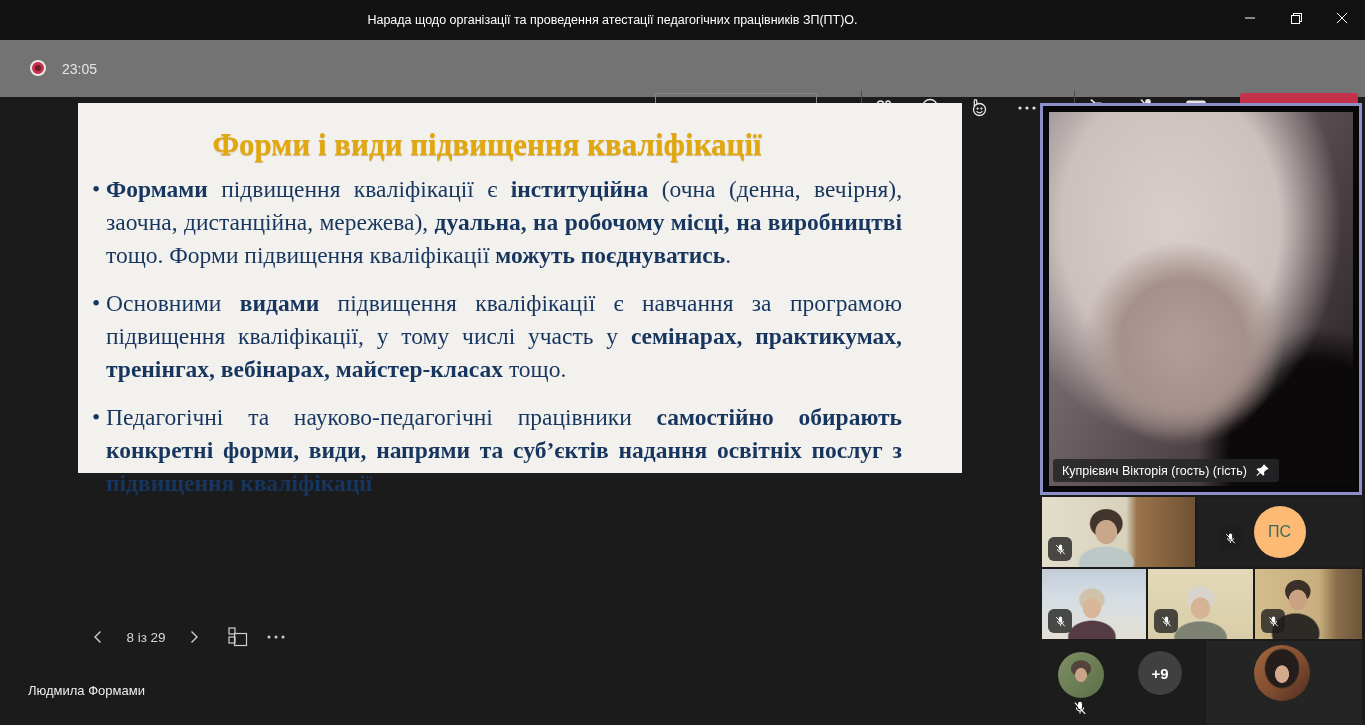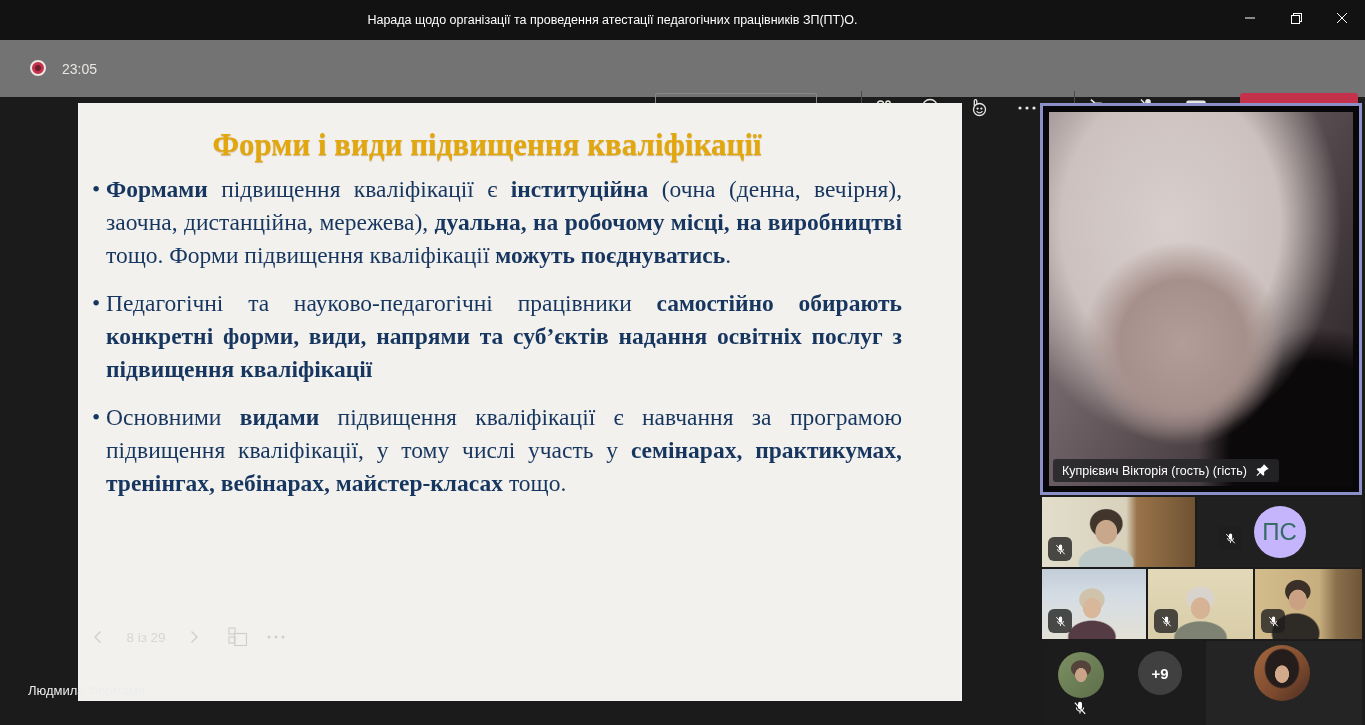--- a/index.html
+++ b/index.html
@@ -15,21 +15,21 @@
   
   .toolbar { position:absolute; top:40px; left:0; right:0; height:57px; background:#737373; }
   .recdot { position:absolute; left:30px; top:20px; width:16px; height:16px; border-radius:50%; border:2px solid #efe7e7; background:radial-gradient(circle at 50% 50%, #6e1e2c 0 34%, #c4314b 35% 100%); }
   .ttime { position:absolute; left:62px; top:21px; font-size:14px; color:#e8e6e3; }
   .ctlbtn { position:absolute; left:655px; top:53px; width:162px; height:30px; border:1px solid #8a8886; border-radius:2px; background:transparent; color:#ffffff; font-size:13.5px; font-family:"Liberation Sans",sans-serif; display:flex; align-items:center; justify-content:center; }
   .tb-div { position:absolute; top:51px; width:1px; height:35px; background:#4a4a4a; }
   .iconbtn { position:absolute; top:46px; width:44px; height:44px; display:flex; align-items:center; justify-content:center; }
   .leavebtn { position:absolute; left:1240px; top:53px; width:118px; height:30px; background:#c4314b; border:none; border-radius:3px; color:#fff; font-weight:bold; font-size:13.5px; font-family:"Liberation Sans",sans-serif; display:flex; align-items:center; justify-content:center; gap:8px; }
 
   
-  .slide { position:absolute; left:78px; top:103px; width:884px; height:598px; background:#f2f1ee; font-family:"Liberation Serif", serif; }
+  .slide { position:absolute; left:78px; top:103px; width:884px; height:370px; background:#f2f1ee; font-family:"Liberation Serif", serif; }
   .slide-title { margin:24px 80px 0 14px; text-align:center; font-size:31px; font-weight:bold; color:#e2a70c; text-shadow:0 1px 1px rgba(160,105,0,.45); }
   .bullets { list-style:none; margin:10px 60px 0 14px; }
   .bullets li { position:relative; padding-left:14px; font-size:23.5px; line-height:33px; color:#17365f; text-align:justify; margin-bottom:15px; }
   .bullets li::before { content:"•"; position:absolute; left:0; top:0; color:#17365f; }
   .bullets .b { font-weight:bold; }
 
   
   .slidenav { position:absolute; left:85px; top:622px; height:30px; display:flex; align-items:center; }
   .navbtn { width:26px; height:30px; display:flex; align-items:center; justify-content:center; }
   .navpos { width:58px; text-align:center; font-size:13.5px; color:#d6d6d6; margin:0 6px; }
@@ -65,21 +65,21 @@
   .v4 { background:
         radial-gradient(15px 17px at 40% 44%, #caa183 0 58%, rgba(0,0,0,0) 62%),
         radial-gradient(21px 19px at 40% 32%, #3a3028 0 58%, rgba(0,0,0,0) 63%),
         radial-gradient(38px 32px at 38% 92%, #2e2a26 0 60%, rgba(0,0,0,0) 65%),
         linear-gradient(90deg, #d3bd8d 0%, #c7ae7e 60%, #8a6f4c 76%, #6d5537 100%); }
 
   .micb { position:absolute; left:8px; bottom:8px; width:26px; height:26px; border-radius:6px; background:rgba(30,30,30,.78); display:flex; align-items:center; justify-content:center; }
   .micb.small { width:24px; height:24px; left:6px; bottom:6px; }
 
   .initialsTile { display:flex; align-items:center; justify-content:center; }
-  .initials { width:52px; height:52px; border-radius:50%; background:#c4b5fd; color:#356c63; font-size:24px; display:flex; align-items:center; justify-content:center; font-family:"Liberation Sans",sans-serif; }
+  .initials { width:52px; height:52px; border-radius:50%; background:#fdba74; color:#356c63; font-size:16px; display:flex; align-items:center; justify-content:center; font-family:"Liberation Sans",sans-serif; }
 
   .cell { position:absolute; }
   .avatar { position:absolute; border-radius:50%; }
   .av1 { background:
         radial-gradient(10px 12px at 50% 50%, #c9a488 0 56%, rgba(0,0,0,0) 61%),
         radial-gradient(17px 14px at 50% 36%, #54433a 0 56%, rgba(0,0,0,0) 62%),
         linear-gradient(135deg, #7d8f62 0%, #5d6f4a 100%); }
   .av2 { background:
         radial-gradient(12px 15px at 50% 52%, #d3a98c 0 56%, rgba(0,0,0,0) 61%),
         radial-gradient(28px 32px at 50% 42%, #241d1b 0 58%, rgba(0,0,0,0) 64%),
@@ -184,22 +184,22 @@
       <path d="M12 9.8c-3.7 0-7 1.3-9.2 3.3l1.9 2.6c.4.5 1.1.7 1.7.4l2.6-1.2c.5-.2.8-.8.8-1.4v-1.1a13 13 0 0 1 4.4 0v1.1c0 .6.3 1.2.8 1.4l2.6 1.2c.6.3 1.3.1 1.7-.4l1.9-2.6c-2.2-2-5.5-3.3-9.2-3.3z" fill="#fff"></path>
     </svg>
     <span>Вийти</span>
   </button>
 </div>
 
 <div class="slide">
   <div class="slide-title">Форми і види підвищення кваліфікації</div>
   <ul class="bullets">
       <li><span class="b">Формами </span><span>підвищення кваліфікації є </span><span class="b">інституційна </span><span>(очна (денна, вечірня), заочна, дистанційна, мережева), </span><span class="b">дуальна, на робочому місці, на виробництві </span><span>тощо. Форми підвищення кваліфікації </span><span class="b">можуть поєднуватись</span><span>.</span></li>
+      <li><span>Основними </span><span class="b">видами </span><span>підвищення кваліфікації є навчання за програмою підвищення кваліфікації, у тому числі участь у </span><span class="b">семінарах, практикумах, тренінгах, вебінарах, майстер-класах </span><span>тощо.</span></li>
       <li><span>Педагогічні та науково-педагогічні працівники </span><span class="b">самостійно обирають конкретні форми, види, напрями та суб’єктів надання освітніх послуг з підвищення кваліфікації</span></li>
-      <li><span>Основними </span><span class="b">видами </span><span>підвищення кваліфікації є навчання за програмою підвищення кваліфікації, у тому числі участь у </span><span class="b">семінарах, практикумах, тренінгах, вебінарах, майстер-класах </span><span>тощо.</span></li>
     </ul>
 </div>
 
 <div class="slidenav">
   <div class="navbtn">
     <svg width="16" height="16" viewBox="0 0 16 16" fill="none">
         <path d="M10.5 2.5L5 8l5.5 5.5" stroke="#cfcfcf" stroke-width="1.4"></path>
       </svg>
   </div>
   <div class="navpos">8 із 29</div>

